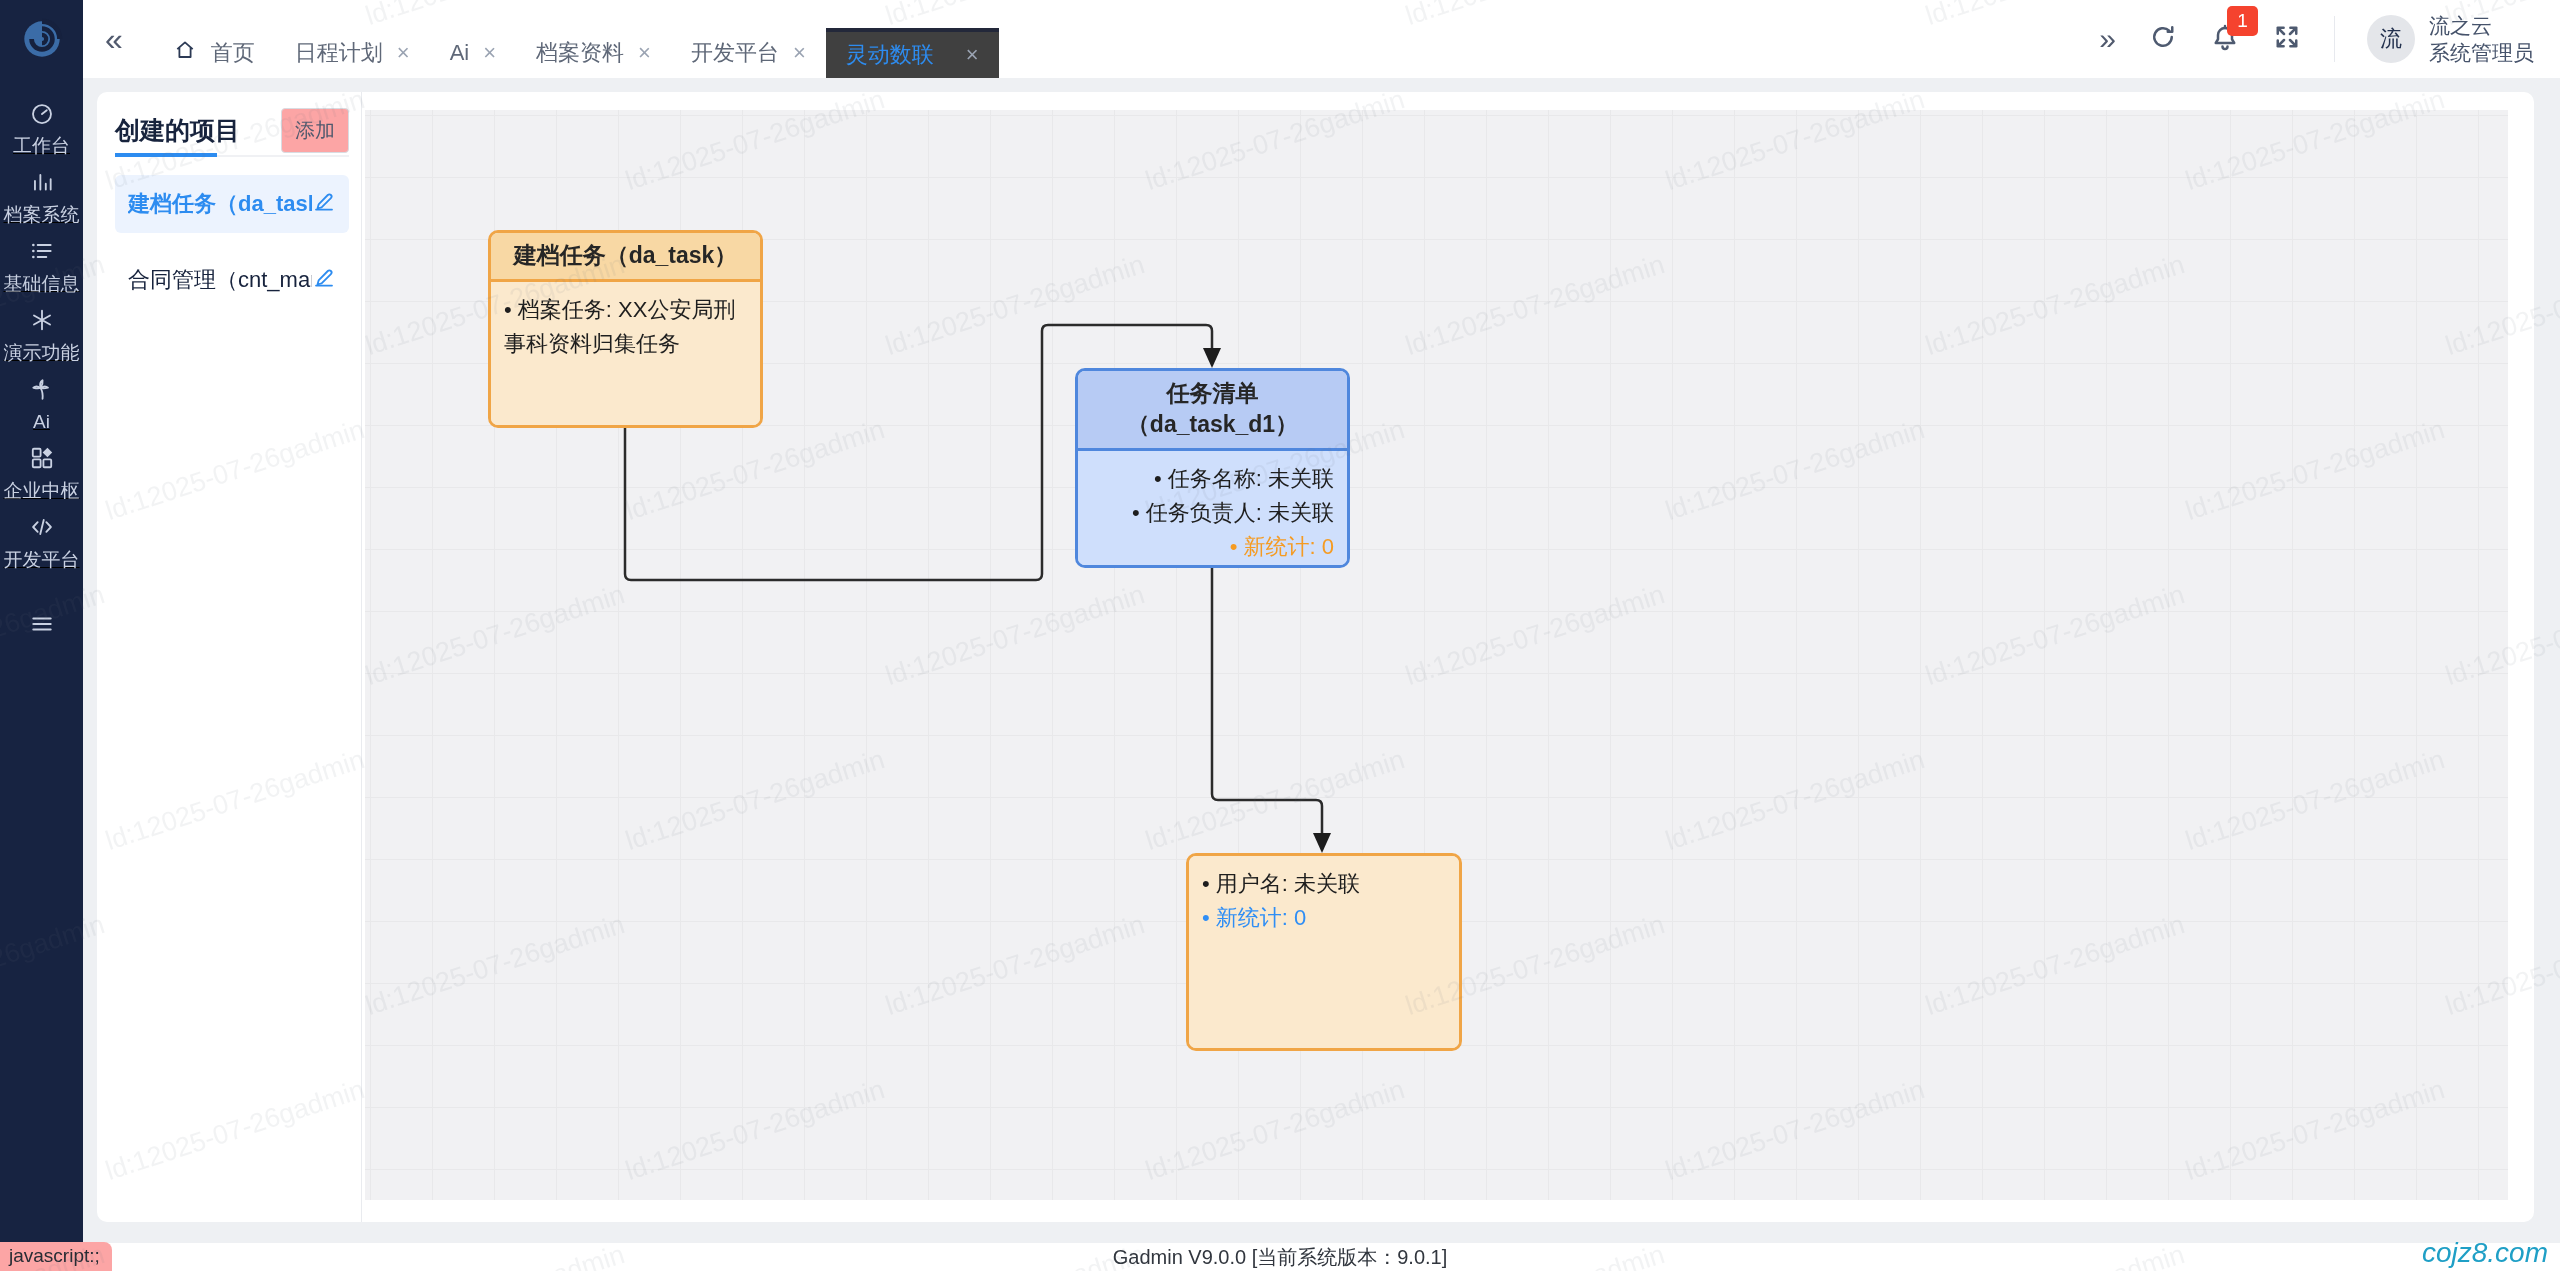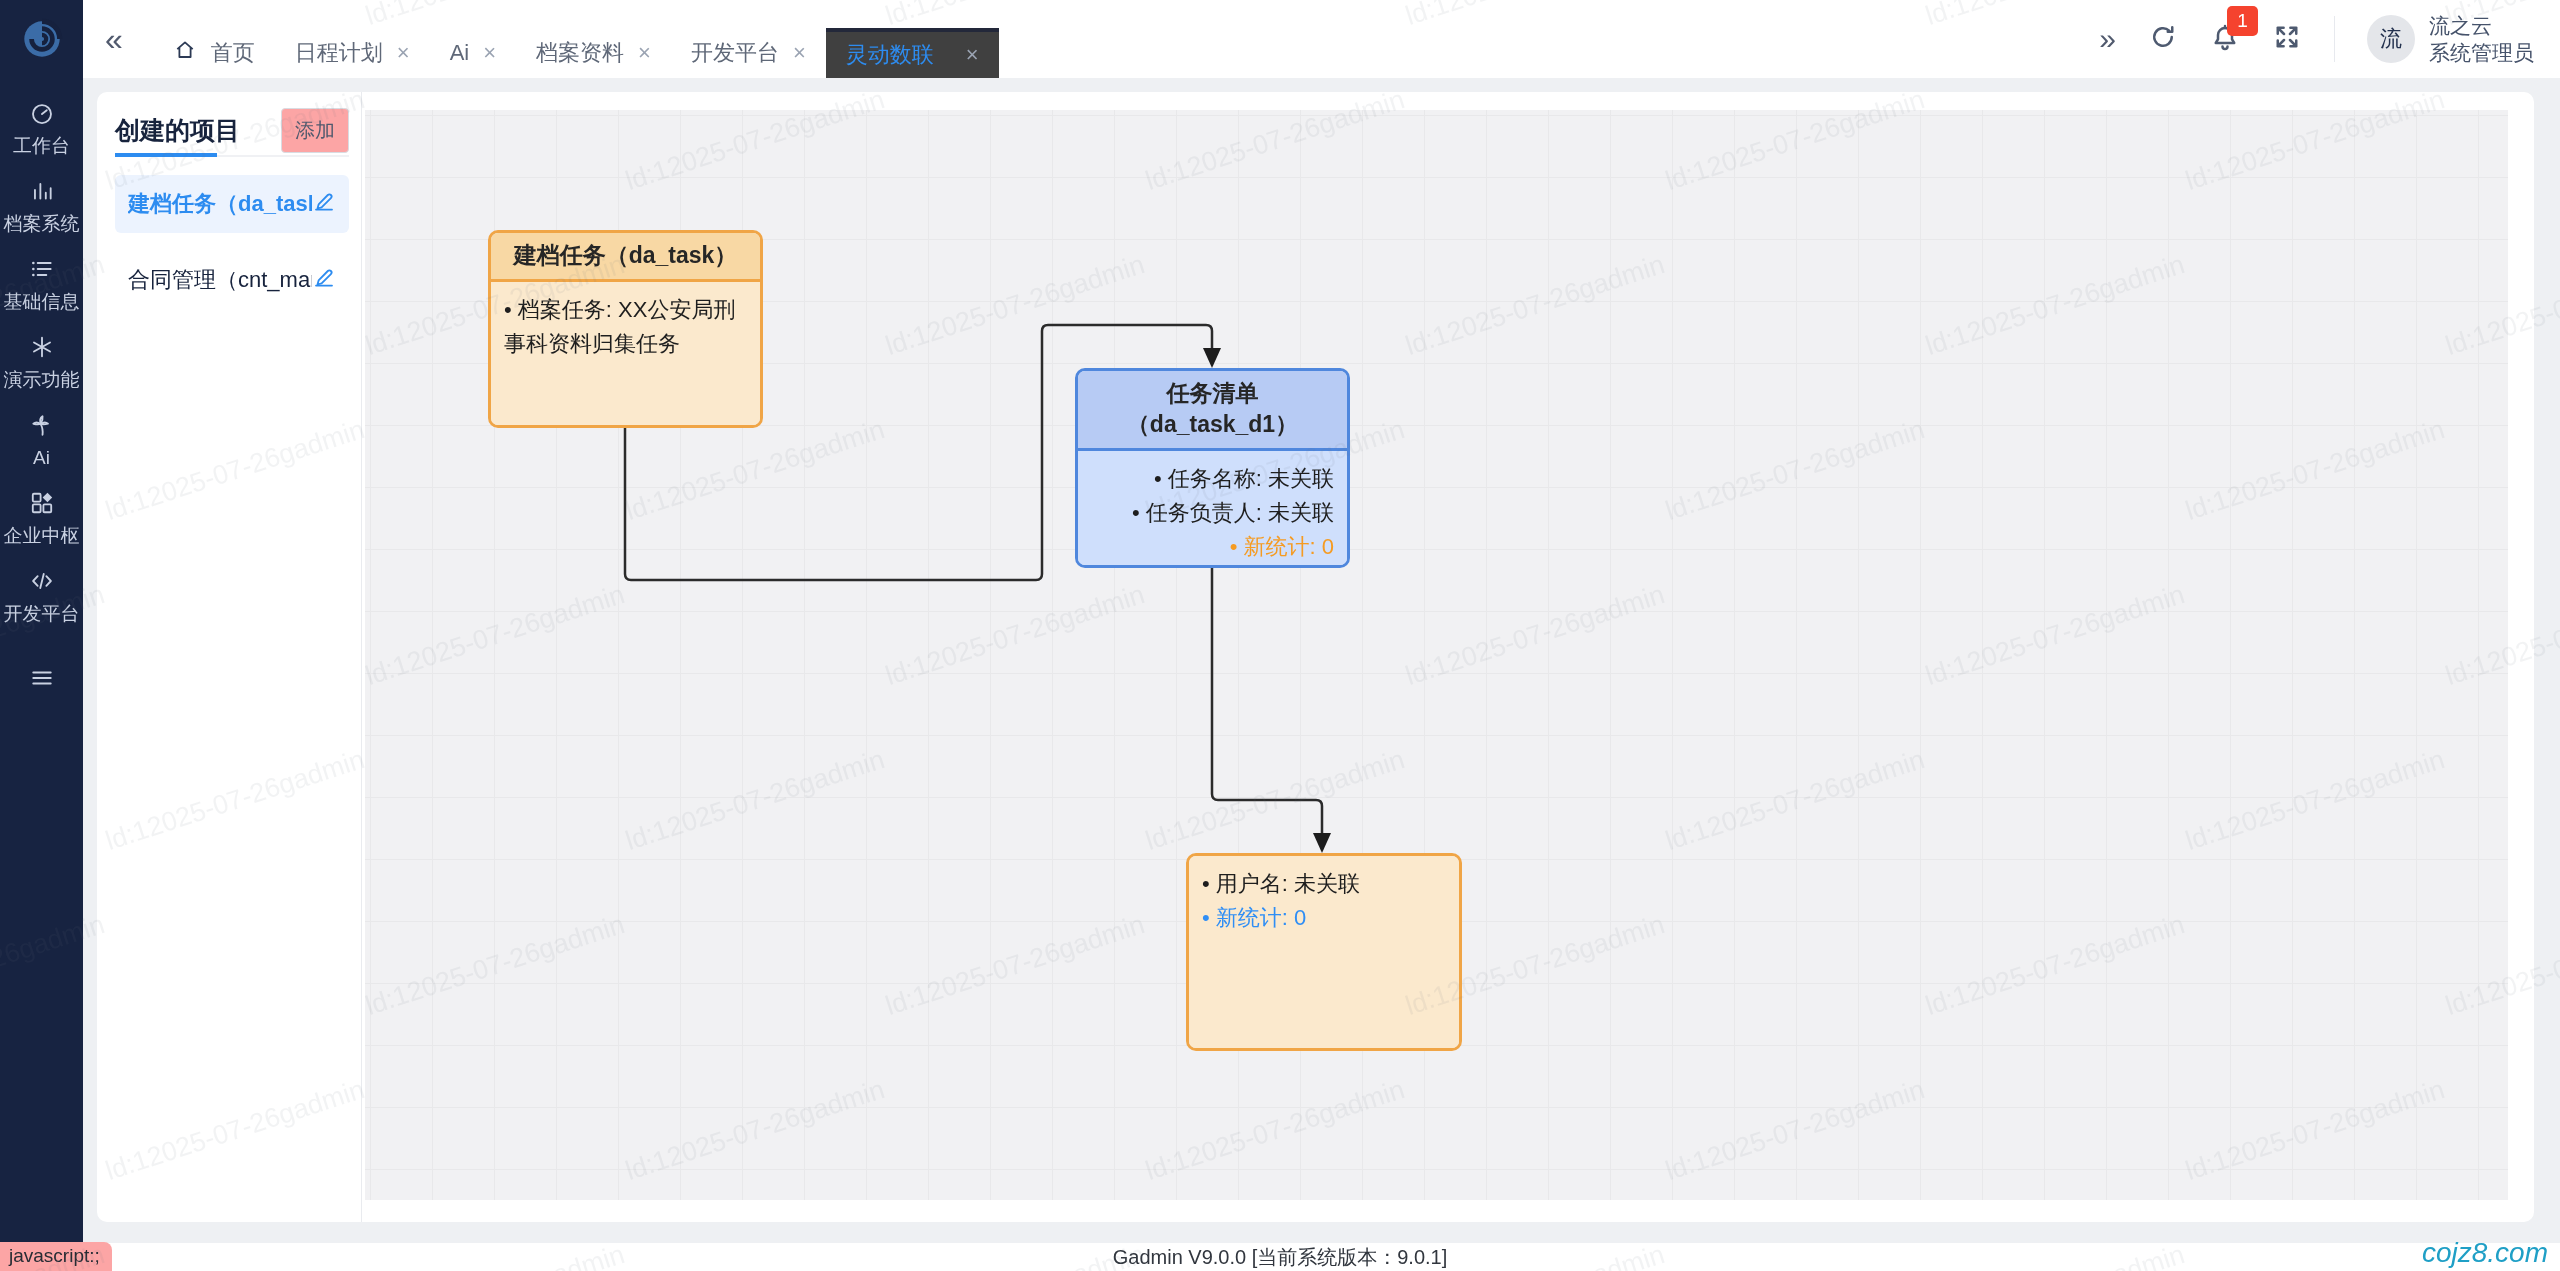--- a/index.html
+++ b/index.html
@@ -8,21 +8,21 @@
     font-family:"Liberation Sans","DejaVu Sans",sans-serif;
     background:#eef0f3; overflow:hidden; position:relative;
   }
   .app { display:flex; flex-direction:column; height:100%; }
   .main { flex:1; display:flex; min-height:0; }
 
   
   .sidebar { width:83px; flex-shrink:0; background:var(--sidebar-bg,#172341);
     display:flex; flex-direction:column; align-items:center; }
   .logo-box { width:83px; height:78px; display:flex; align-items:center; justify-content:center; }
-  .side-nav { width:100%; padding-top:22px; display:flex; flex-direction:column; align-items:center; gap:23px; }
+  .side-nav { width:100%; padding-top:22px; display:flex; flex-direction:column; align-items:center; gap:14px;text-decoration:underline; }
   .side-item { display:flex; flex-direction:column; align-items:center; gap:7px;
     color:#c9d1e2; font-size:19px; cursor:pointer; width:100%; line-height:1; }
   .side-item svg { width:26px; height:26px; stroke:#c9d1e2; fill:none; stroke-width:1.7;
     stroke-linecap:round; stroke-linejoin:round; }
   .side-bottom { margin-top:42px; padding-bottom:40px; }
   .side-bottom svg { width:26px; height:26px; stroke:#c9d1e2; fill:none; stroke-width:1.9; stroke-linecap:round; }
 
   
   .right-col { flex:1; display:flex; flex-direction:column; min-width:0; }
 

